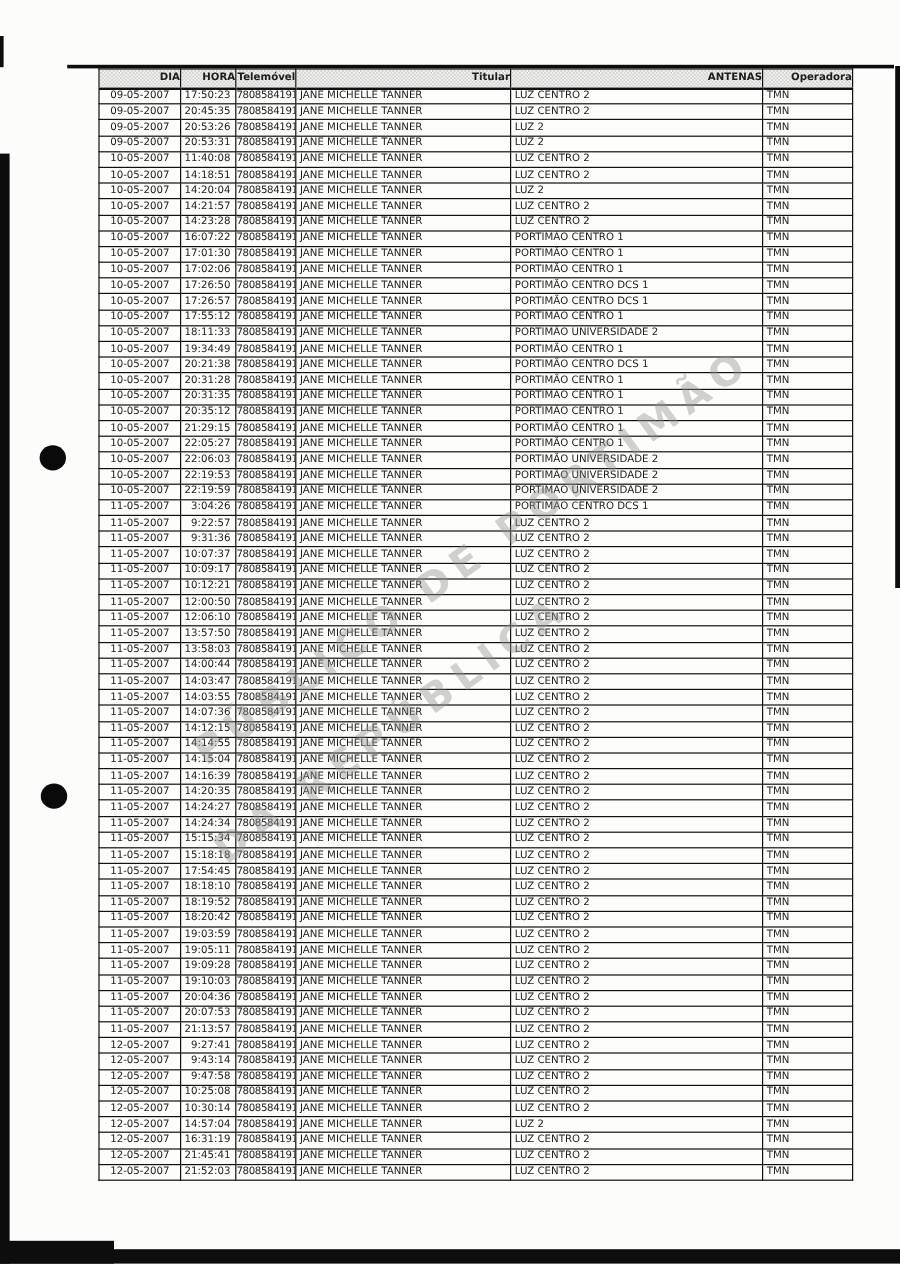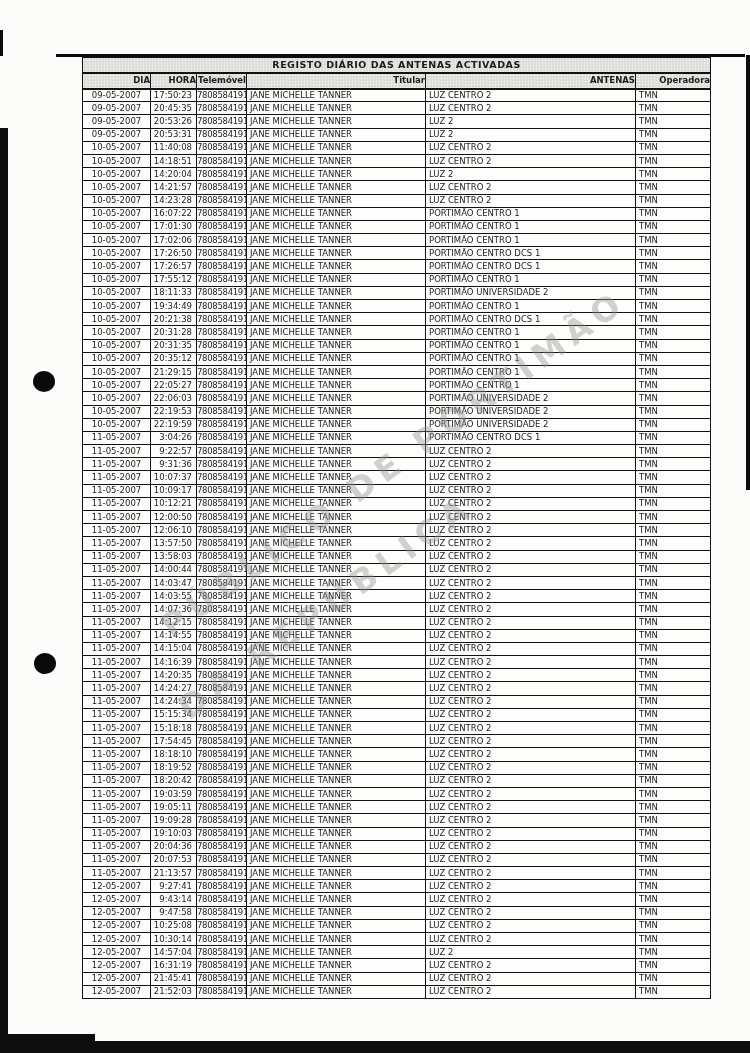--- a/index.html
+++ b/index.html
@@ -114,23 +114,20 @@
   <table class="log">
     <colgroup>
       <col class="c-dia">
         <col class="c-hora">
         <col class="c-telemovel">
       <col class="c-titular">
         <col class="c-celula">
         <col class="c-operadora">
     </colgroup>
     <thead>
-      <tr class="title-row">
-        <th colspan="6" class="hatch">REGISTO DIÁRIO DAS ANTENAS ACTIVADAS</th>
-      </tr>
       <tr class="header-row">
         <th class="hatch">DIA</th>
         <th class="hatch">HORA</th>
         <th class="hatch">Telemóvel</th>
         <th class="hatch">Titular</th>
         <th class="hatch">ANTENAS</th>
         <th class="hatch">Operadora</th>
       </tr>
     </thead>
     <tbody>

